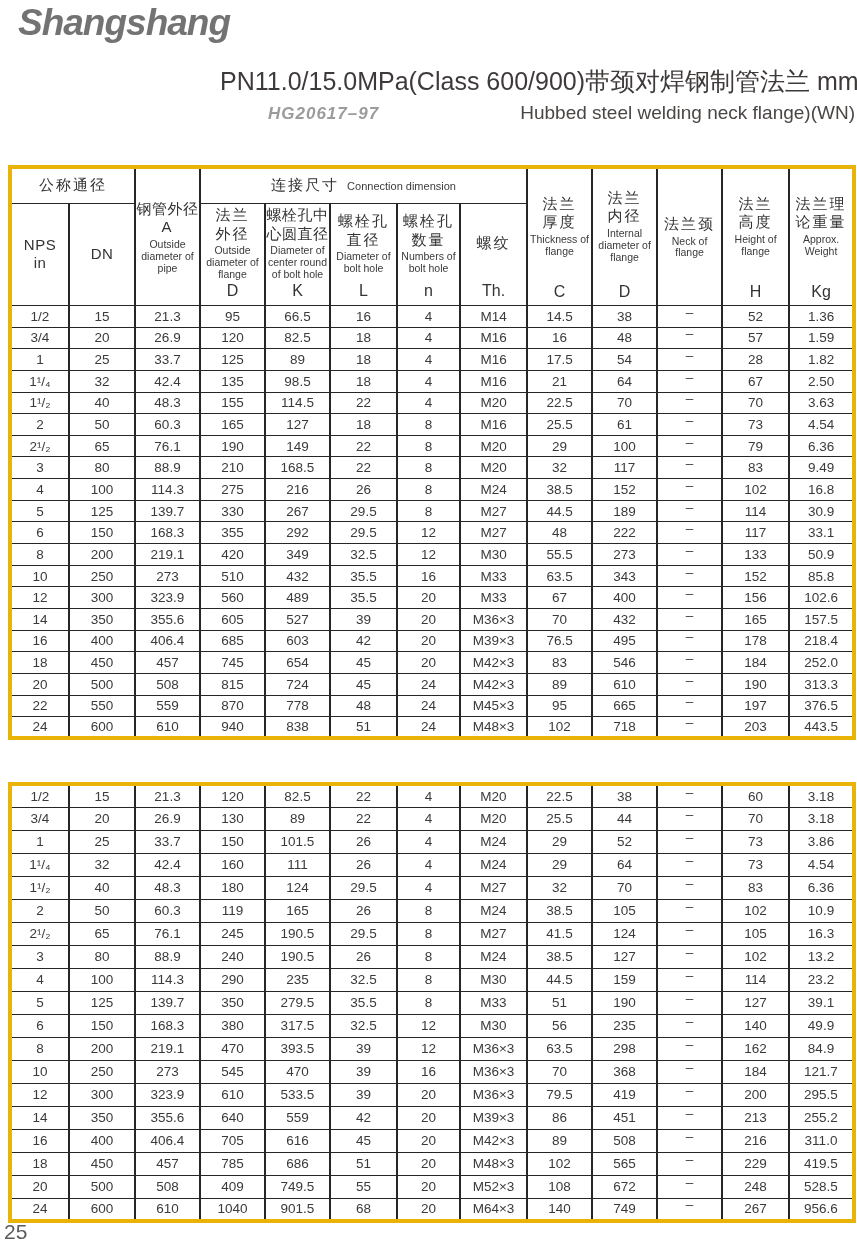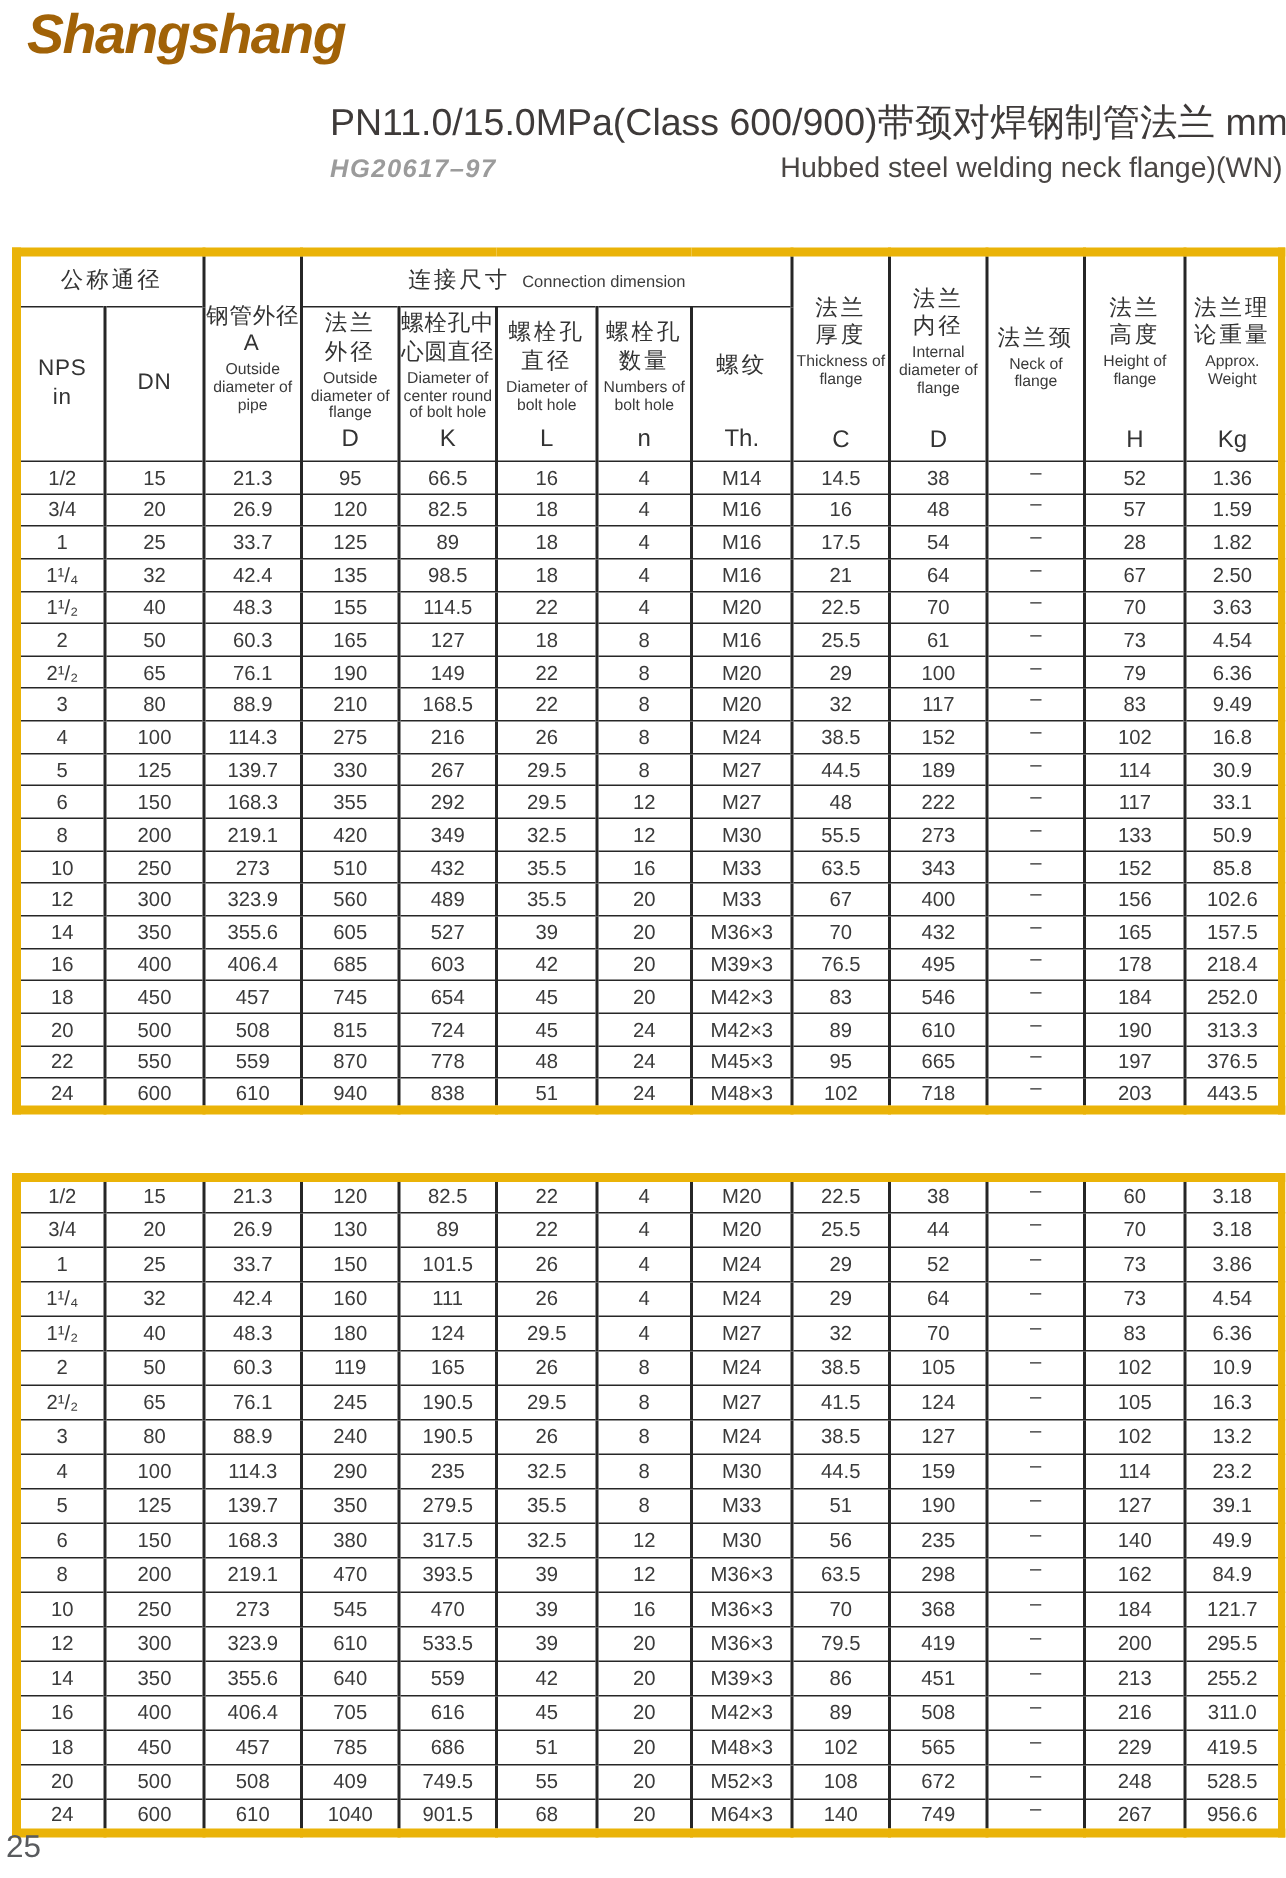--- a/index.html
+++ b/index.html
@@ -4,39 +4,39 @@
 <style>
   * { box-sizing: border-box; }
   html,body { margin:0; padding:0; background:#ffffff; }
   body { font-family:"Liberation Sans","DejaVu Sans",sans-serif; }
   .page {
     position:relative; width:857px; height:1252px; background:#fff;
     overflow:hidden; color:#3c3c3c;
   }
 
   
-  .logo { position:absolute; left:18px; top:4px; color:#a16207; }
+  .logo { position:absolute; left:18px; top:4px; color:#737373; }
   .logo-main {
     font-size:37px; font-weight:bold; font-style:italic;
     letter-spacing:-1px; line-height:1.05;
   }
   .logo-sub { font-size:21px; line-height:1.0; margin-top:2px; letter-spacing:0px; }
   .logo-sub .bolder { font-weight:bold; margin-left:6px; }
 
   .titleblock { position:absolute; left:220px; right:2px; top:36px; text-align:right; }
   .doc-title { font-size:25px; color:#3e3a39; letter-spacing:0px; white-space:nowrap;margin-top:29px; }
-  .subrow { display:flex; justify-content:space-between; align-items:baseline; margin-top:4px; }
+  .subrow { display:flex; justify-content:space-between; align-items:baseline; margin-top:4px;margin-left:48px; }
   .std-no { font-size:17px; font-weight:bold; font-style:italic; color:#9b9b9b; letter-spacing:1px; }
   .doc-subtitle { font-size:19px; color:#4a4644; }
 
   
   table.spec {
     position:absolute; left:8px; width:844px;
     border-collapse:collapse; table-layout:fixed;
-    border:6px solid #eab308;
+    border:4px solid #eab308;
   }
   table.spec td, table.spec th {
     border:1px solid #262626;
     border-left-width:2px; border-right-width:2px;
     padding:0; text-align:center; vertical-align:middle;
     font-weight:normal; overflow:hidden;
   }
   #t600 { top:165px; }
   #t900 { top:782px; }
 

